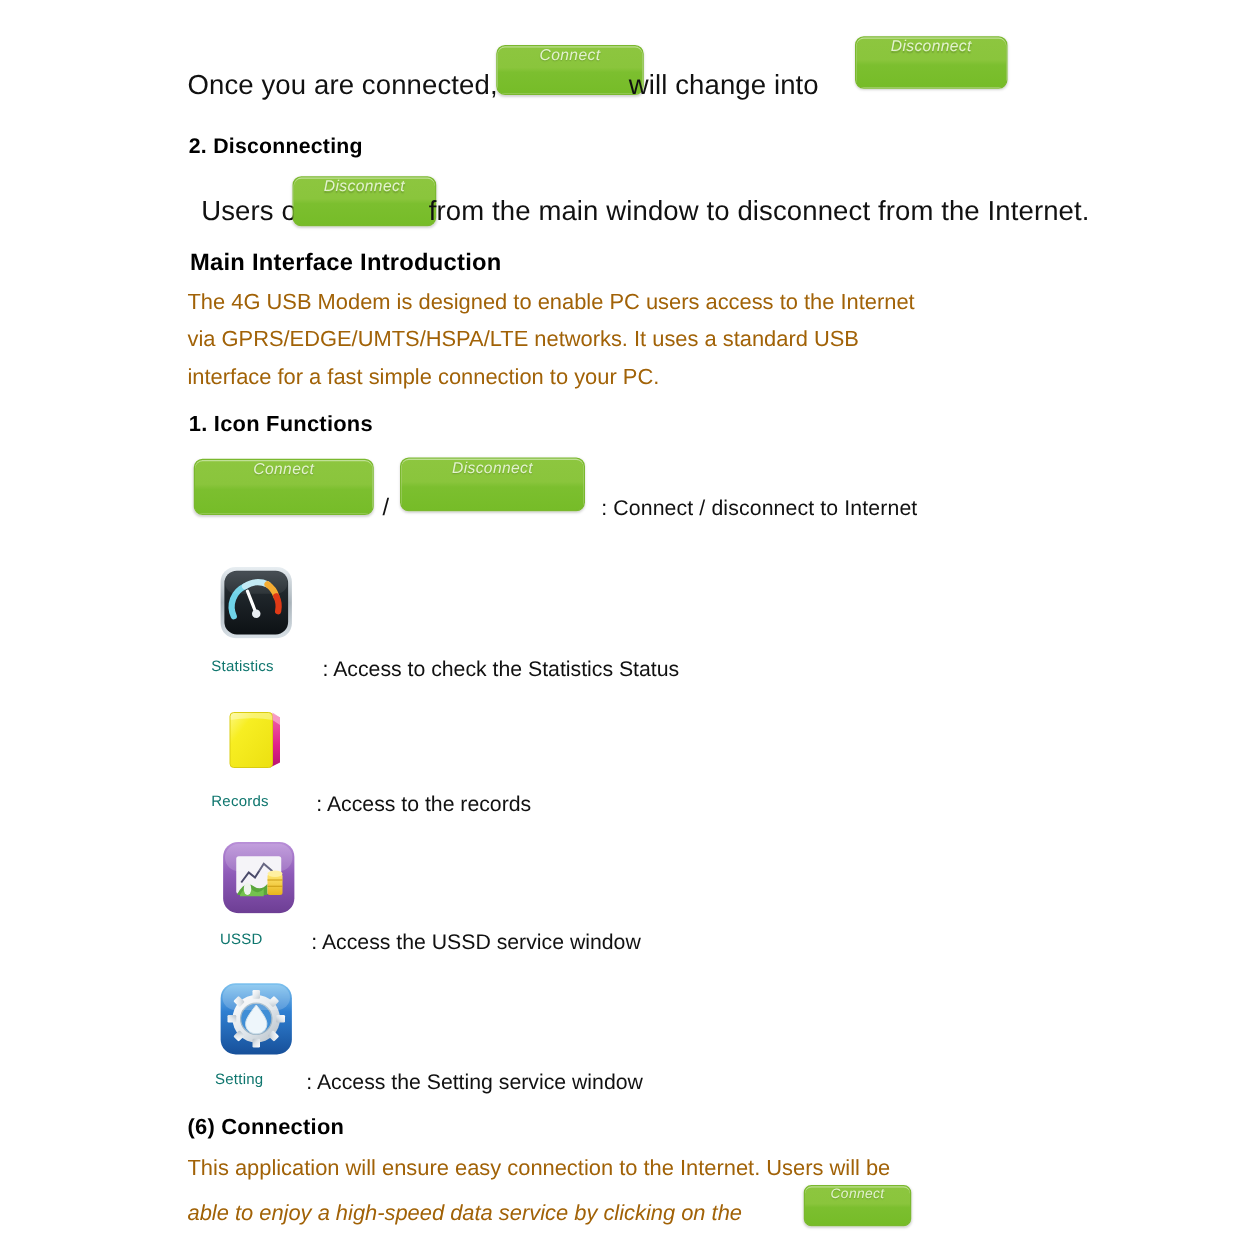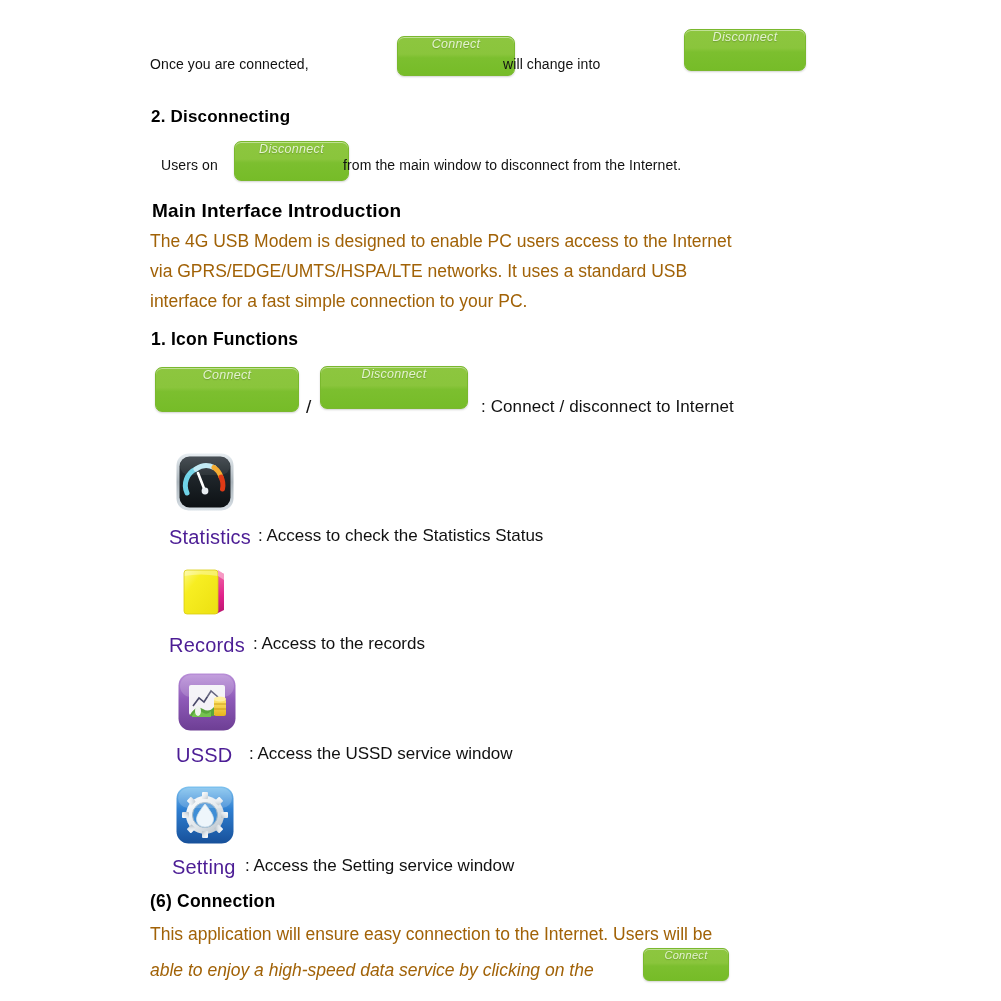--- a/index.html
+++ b/index.html
@@ -19,21 +19,21 @@
   .page {
     position: absolute;
     left: 0; top: 0;
     width: 1001px;
     height: 1001px;
   }
 
   
   .txt {
     position: absolute;
-    font-size: 14px;
+    font-size: 22px;
     line-height: 1;
     color: #111;
     white-space: nowrap;
     letter-spacing: 0.1px;
   }
   .heading {
     position: absolute;
     font-size: 17px;
     font-weight: bold;
     color: #000;
@@ -75,22 +75,22 @@
   
   .icon-tile {
     position: absolute;
     width: 58px;
     height: 58px;
     border-radius: 12px;
     overflow: hidden;
   }
   .icon-label {
     position: absolute;
-    font-size: 20px;
-    color: #4c1d95;
+    font-size: 12px;
+    color: #0f766e;
     white-space: nowrap;
     letter-spacing: 0.2px;
     line-height: 1;
   }
   .icon-desc {
     position: absolute;
     font-size: 17px;
     color: #111;
     white-space: nowrap;
     line-height: 1;

